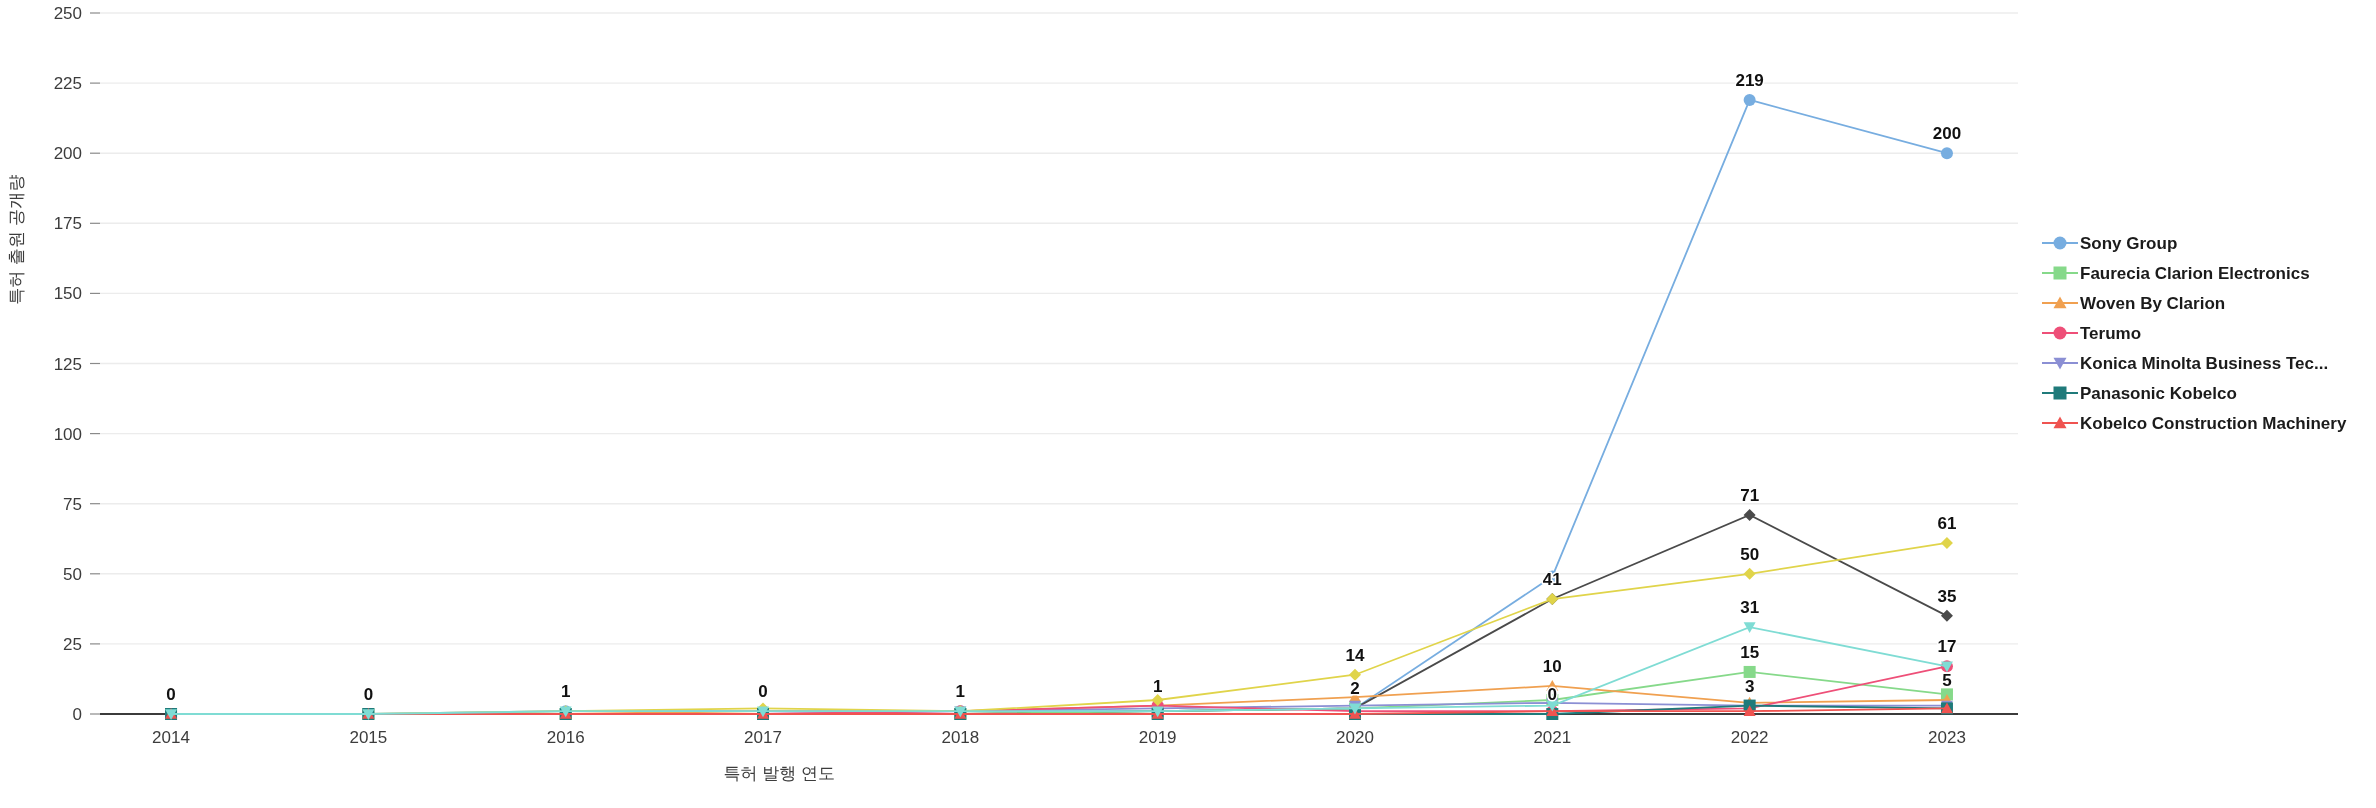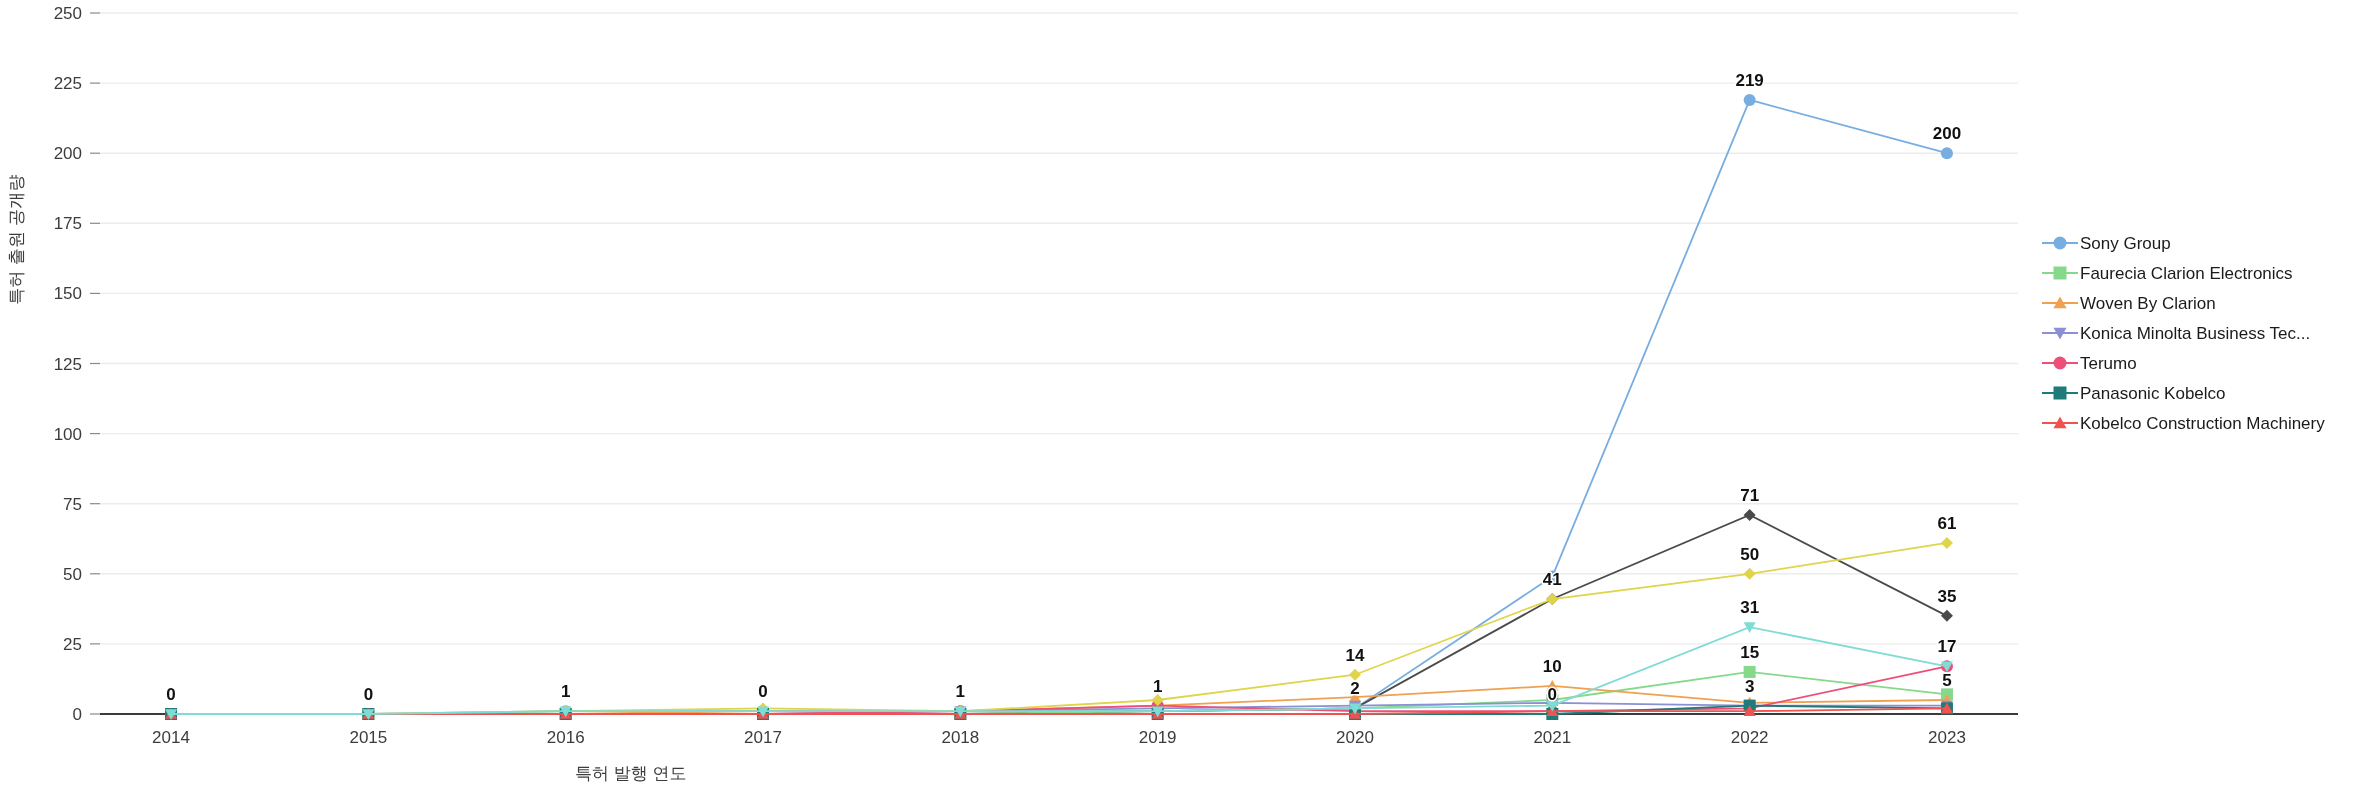--- a/index.html
+++ b/index.html
@@ -28,21 +28,21 @@
     font-size: 17px;
     color: #3c3c3c;
     letter-spacing: 0.2px;
     white-space: nowrap;
   }
   .xlabel-txt {
     position:absolute;
     left: 575px;
     top: 762px;
     width: 260px;
-    text-align:left;
+    text-align:right;
     font-size: 17px;
     color: #3c3c3c;
     white-space: nowrap;
   }
 
   .tick-y, .tick-x { font-size: 17px; fill: #3c3c3c; font-family:"Liberation Sans", sans-serif; }
   .tick-y { text-anchor: end; }
   .tick-x { text-anchor: middle; }
   .gridline { stroke: #ececec; stroke-width: 1.4; }
   .axisline { stroke: #3b3b3b; stroke-width: 1.8; }
@@ -64,20 +64,21 @@
     display:flex; align-items:center;
     height: 30px;
     white-space: nowrap;
   }
   .legend-mark { width: 40px; height: 22px; flex: 0 0 40px; position:relative; }
   .legend-mark svg { position:absolute; left:0; top:0; }
   .legend-label {
     font-size: 17px;
     color: #1b1b1b;
     line-height: 1;
+    font-weight: bold;
   }
 </style>
 </head>
 <body>
 
 <div id="root">
   <div class="plot-wrap">
     <svg class="chart" id="chart-svg" viewBox="0 0 2376 808">
         <line x1="90" y1="714" x2="100" y2="714" class="ticklet"></line>
         <text x="82" y="720" class="tick-y">0</text>
@@ -304,38 +305,38 @@
           <svg width="40" height="22">
             <line x1="2" y1="11" x2="38" y2="11" stroke="#f0a050" stroke-width="2"></line>
             <polygon points="20,4.5 26.5,16.2 13.5,16.2" fill="#f0a050"></polygon>
           </svg>
         </div>
         <span class="legend-label">Woven By Clarion</span>
       </div>
       <div class="legend-row">
         <div class="legend-mark">
           <svg width="40" height="22">
+            <line x1="2" y1="11" x2="38" y2="11" stroke="#ee4f78" stroke-width="2"></line>
+            <circle cx="20" cy="11" r="6.5" fill="#ee4f78"></circle>
+          </svg>
+        </div>
+        <span class="legend-label">Terumo</span>
+      </div>
+      <div class="legend-row">
+        <div class="legend-mark">
+          <svg width="40" height="22">
             <line x1="2" y1="11" x2="38" y2="11" stroke="#8b8fd4" stroke-width="2"></line>
             <polygon points="20,17.5 26.5,5.8 13.5,5.8" fill="#8b8fd4"></polygon>
           </svg>
         </div>
         <span class="legend-label">Konica Minolta Business Tec...</span>
       </div>
       <div class="legend-row">
         <div class="legend-mark">
           <svg width="40" height="22">
-            <line x1="2" y1="11" x2="38" y2="11" stroke="#ee4f78" stroke-width="2"></line>
-            <circle cx="20" cy="11" r="6.5" fill="#ee4f78"></circle>
-          </svg>
-        </div>
-        <span class="legend-label">Terumo</span>
-      </div>
-      <div class="legend-row">
-        <div class="legend-mark">
-          <svg width="40" height="22">
             <line x1="2" y1="11" x2="38" y2="11" stroke="#1f7a7a" stroke-width="2"></line>
             <rect x="13.5" y="4.5" width="13" height="13" fill="#1f7a7a"></rect>
           </svg>
         </div>
         <span class="legend-label">Panasonic Kobelco</span>
       </div>
       <div class="legend-row">
         <div class="legend-mark">
           <svg width="40" height="22">
             <line x1="2" y1="11" x2="38" y2="11" stroke="#ef5350" stroke-width="2"></line>

